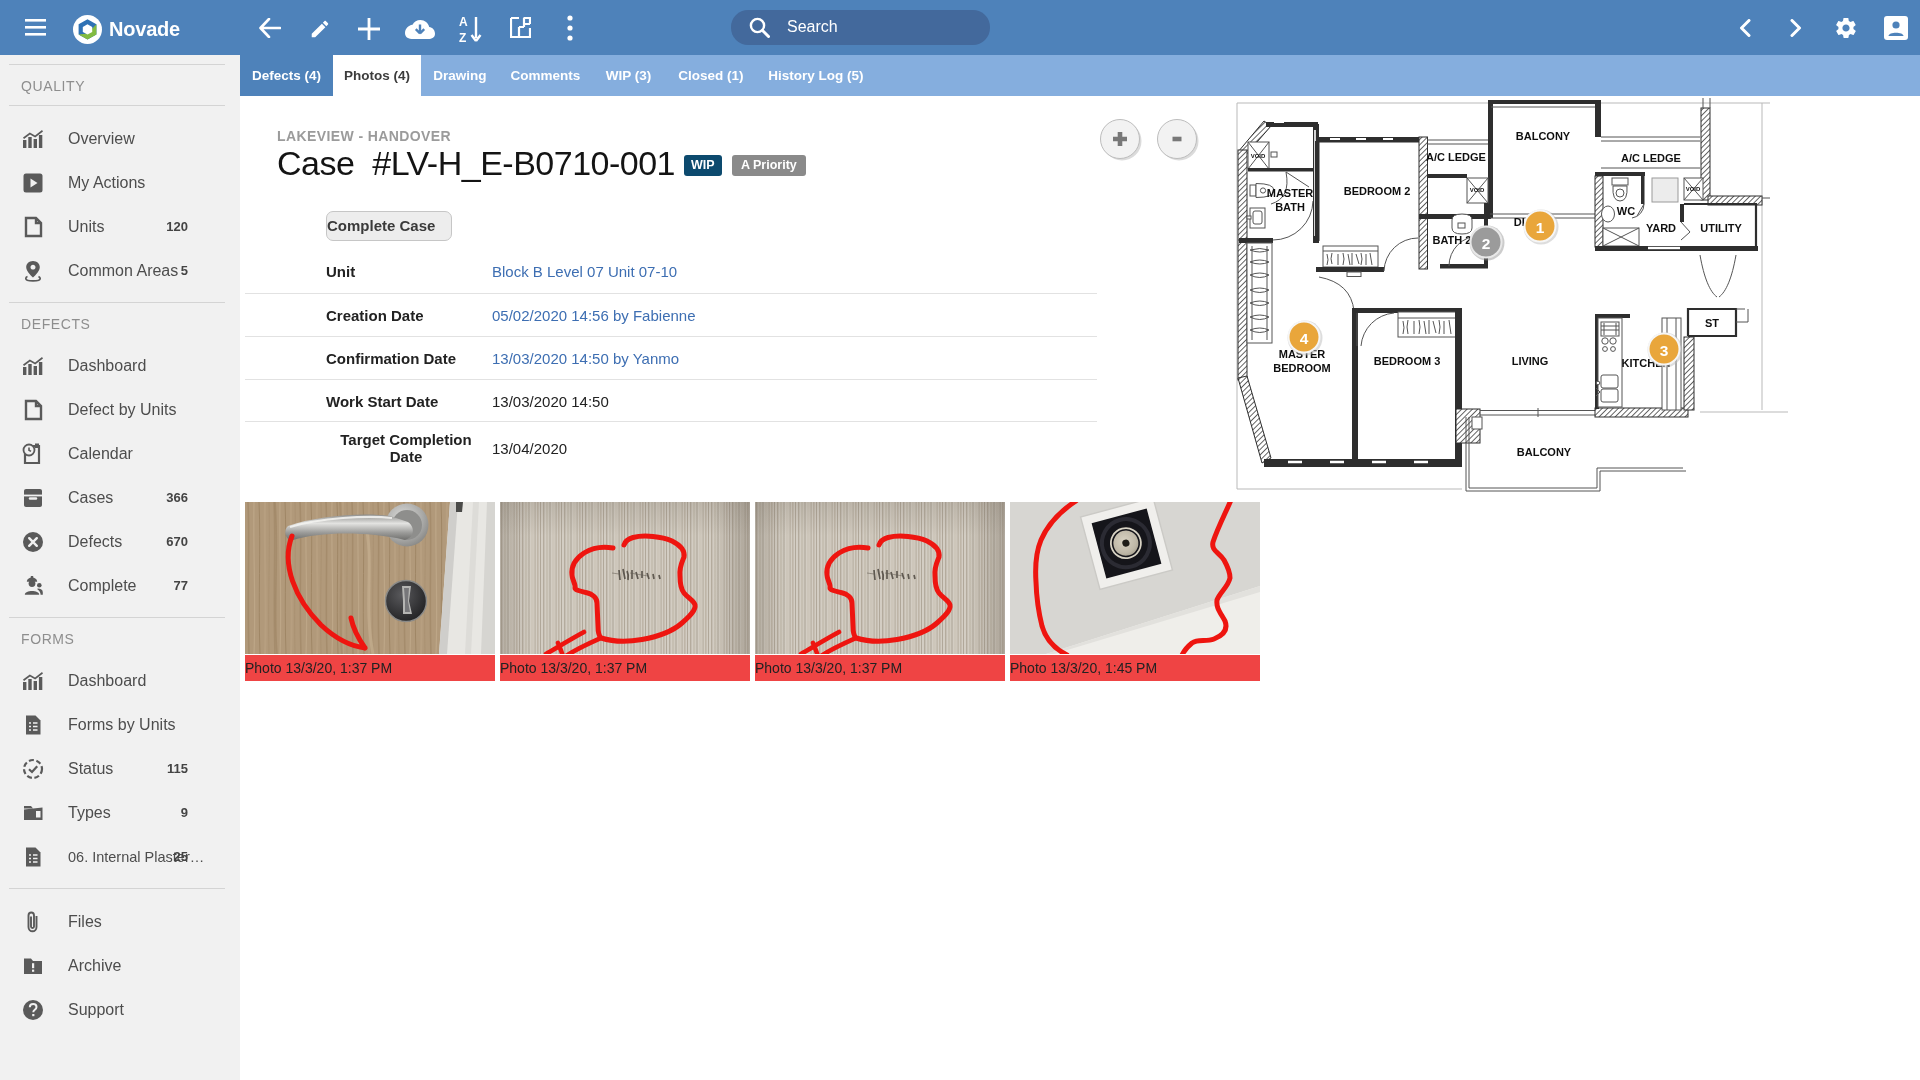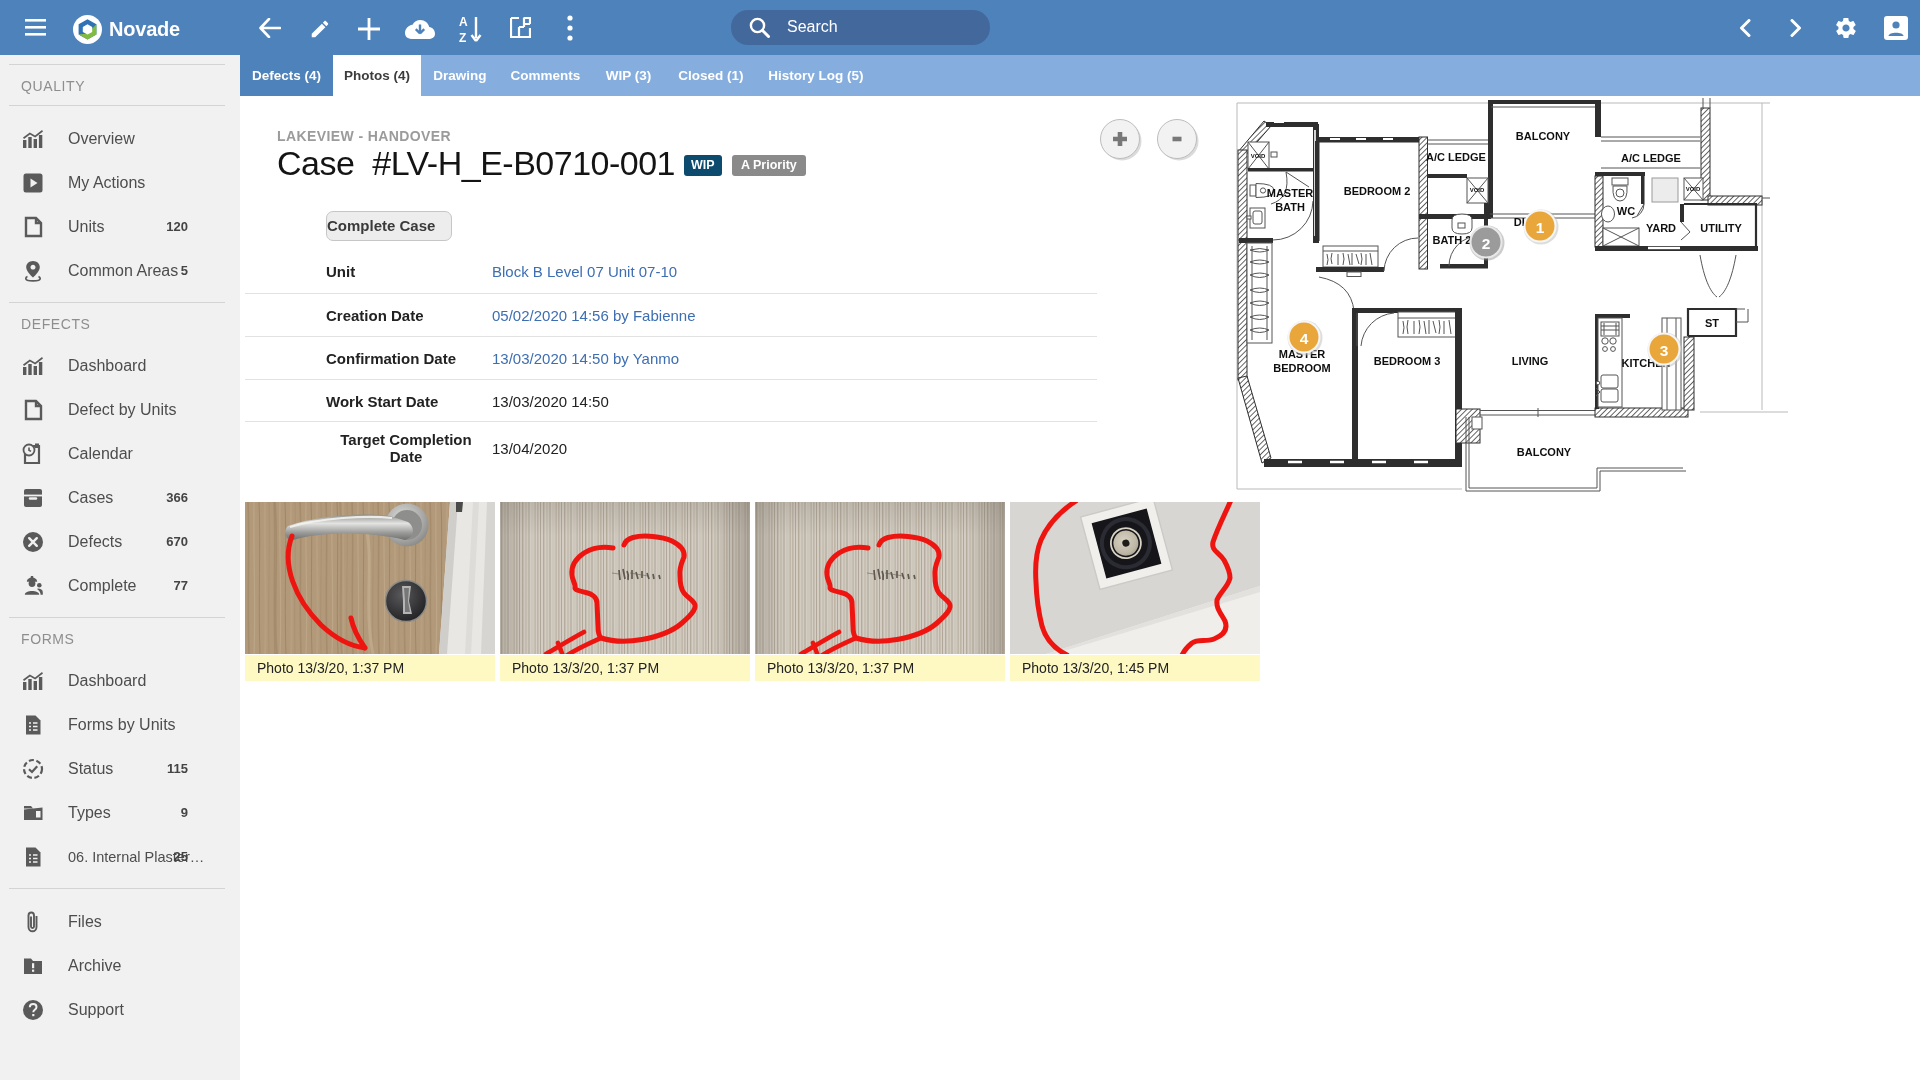--- a/index.html
+++ b/index.html
@@ -29,22 +29,22 @@
       background:#ededed; border:1px solid #c6c6c6; border-radius:7px;
       font-size:15px; font-weight:bold; color:#3a3a3a; line-height:27px; }
   .trow { position:absolute; left:245px; width:852px; }
   .tlabel { position:absolute; left:81px; font-size:15px; font-weight:bold; color:#222; }
   .tval { position:absolute; left:247px; font-size:15px; color:#222; }
   .link { color:#3d6eb2; }
   .tline { position:absolute; left:245px; width:852px; height:1px; background:#e2e2e2; }
   
   .photo { position:absolute; top:502px; width:250px; height:179px; }
   .photo svg.ph { position:absolute; left:0; top:0; }
-  .cap { position:absolute; left:0; top:153px; width:250px; height:26px; background:#fef9c3;
-         font-size:14px; color:#222; line-height:26px; padding-left:12px; }
+  .cap { position:absolute; left:0; top:153px; width:250px; height:26px; background:#ef4444;
+         font-size:14px; color:#222; line-height:26px; padding-left:0; }
 </style>
 </head>
 <body>
 
 <div id="topbar">
 
   <svg class="abs" style="left:25px; top:19px;" width="21" height="17" viewBox="0 0 21 17">
     <rect x="0" y="0" width="21" height="2.6" fill="#fff"></rect>
       <rect x="0" y="7" width="21" height="2.6" fill="#fff"></rect>
       <rect x="0" y="14" width="21" height="2.6" fill="#fff"></rect>

